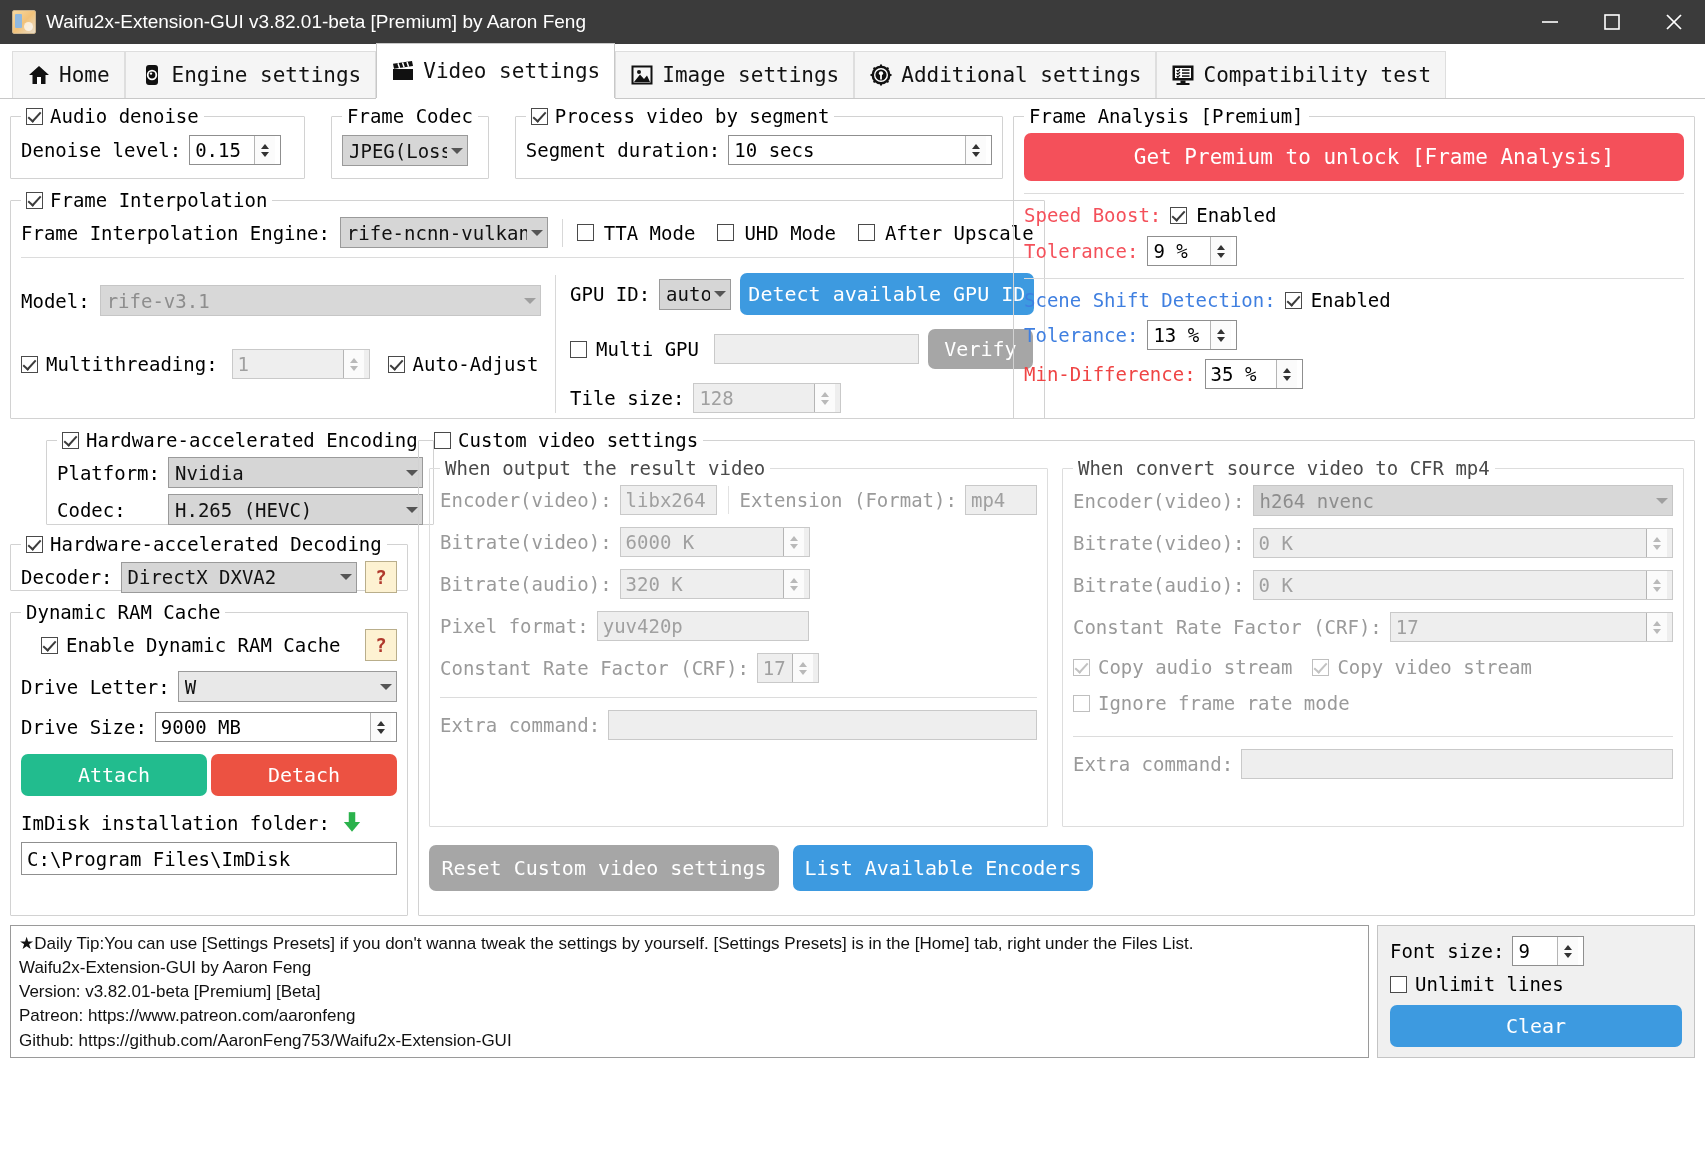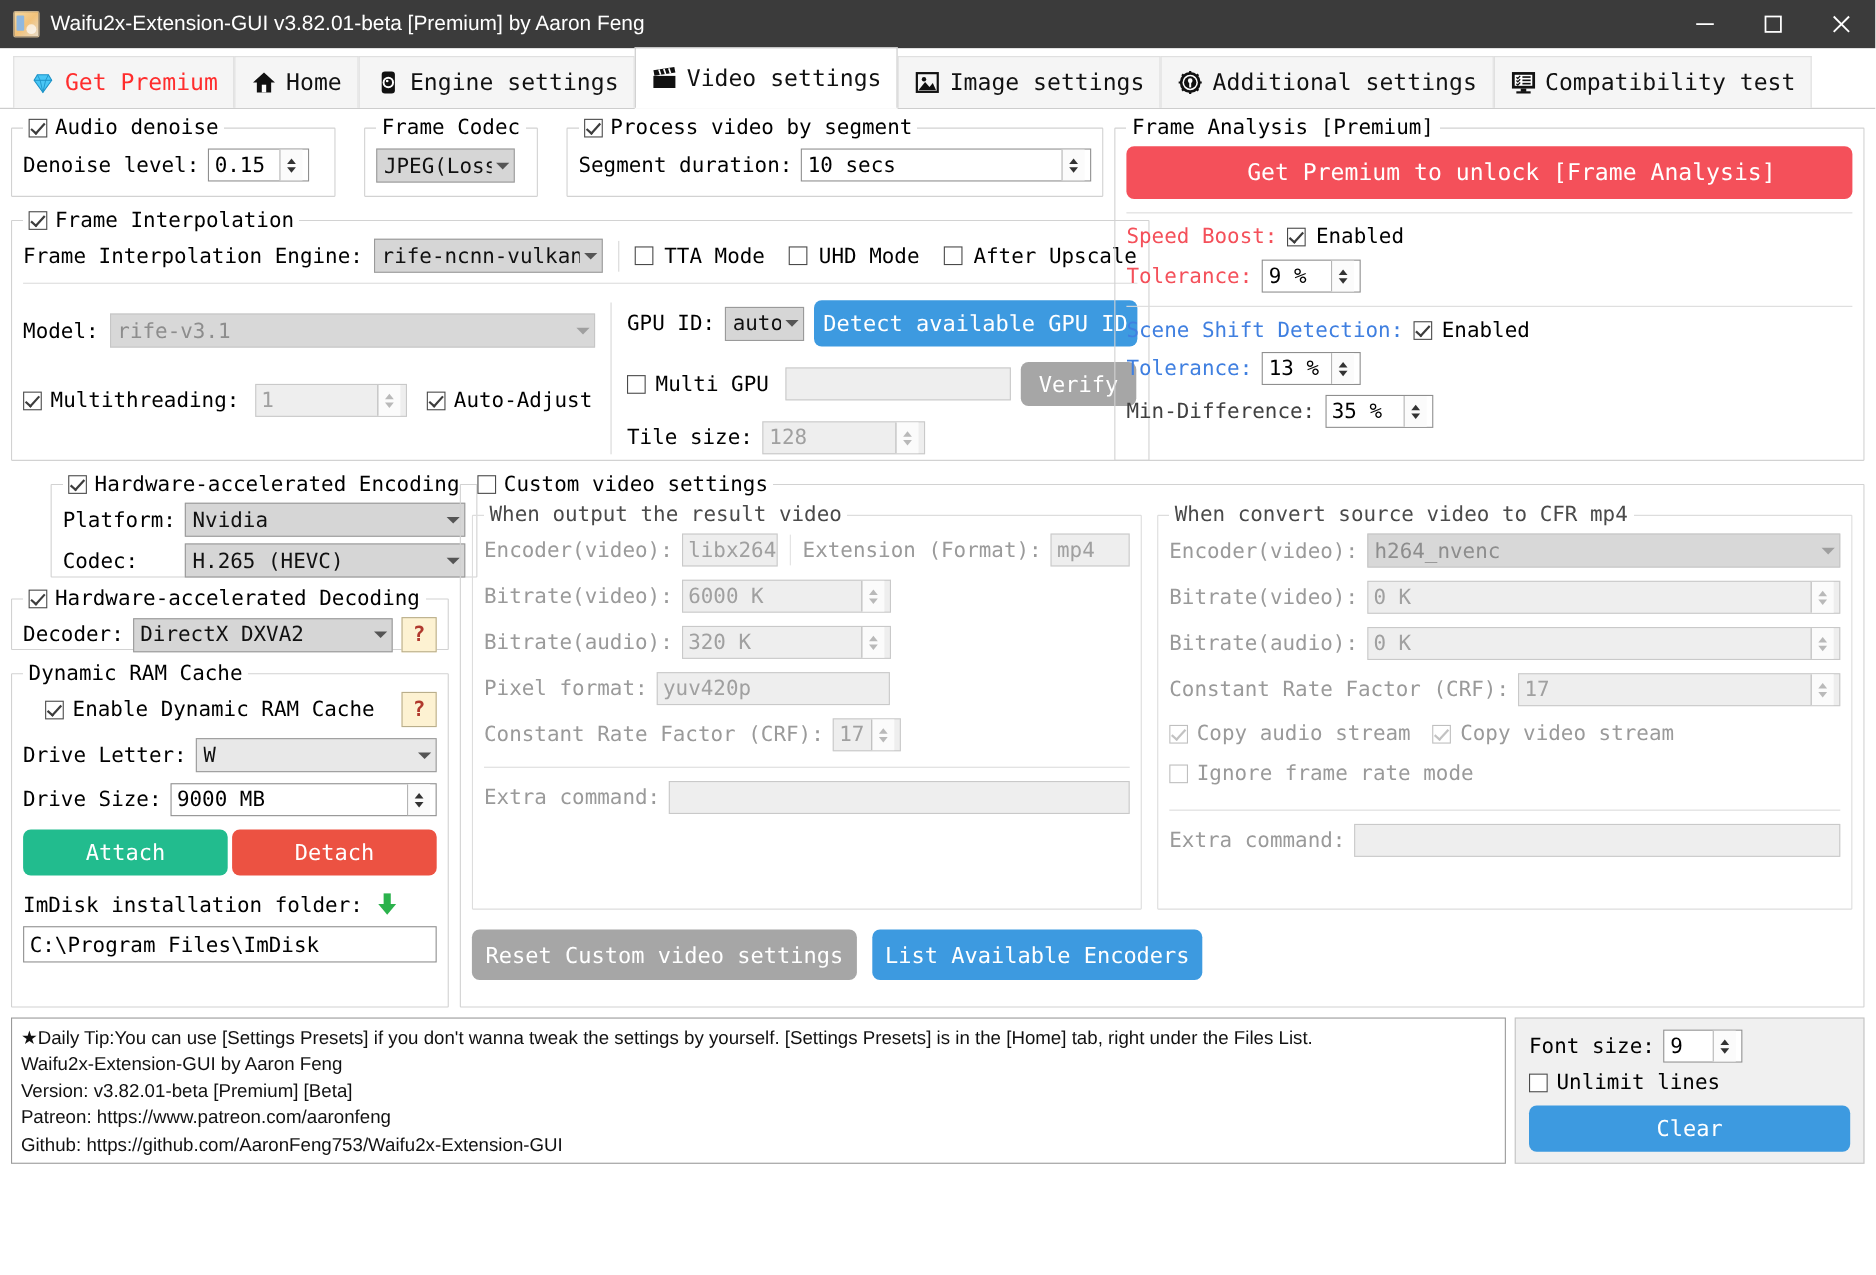--- a/index.html
+++ b/index.html
@@ -132,28 +132,20 @@
       <svg class="ico" viewBox="0 0 24 24">
           <line x1="5" y1="5" x2="19" y2="19" stroke="#fff" stroke-width="1.7"></line>
           <line x1="19" y1="5" x2="5" y2="19" stroke="#fff" stroke-width="1.7"></line>
         </svg>
     </div>
   </div>
 </div>
 
 <div class="tabstrip">
 
-  <div class="tab premium">
-    <svg class="ico" viewBox="0 0 24 24">
-      <path d="M4 10 L12 21 L20 10 L17 5 L7 5 Z" fill="#49c6f5" stroke="#1d93c7" stroke-width="1"></path>
-      <path d="M4 10 H20" stroke="#1d93c7" stroke-width="0.9"></path>
-      <path d="M7 5 L9.5 10 L12 21 L14.5 10 L17 5" fill="none" stroke="#1d93c7" stroke-width="0.8"></path>
-    </svg>
-    <span class="tlabel">Get Premium</span>
-  </div>
 
   <div class="tab">
     <svg class="ico" viewBox="0 0 24 24">
       <path d="M12 3 L22 12 H18.5 V21 H5.5 V12 H2 Z" fill="#111"></path>
       <rect x="10" y="14" width="4" height="7" fill="#fff"></rect>
     </svg>
     <span class="tlabel">Home</span>
   </div>
 
   <div class="tab">
@@ -376,21 +368,21 @@
         <span class="lbl" style="color:#3f7fe0;">Tolerance:</span>
         <div class="inp" style="width:90px;">
           <span>13 %</span>
           <span class="spin">
               <i class="up"></i>
               <i class="dn"></i>
             </span>
         </div>
       </div>
       <div style="display:flex;align-items:center;gap:9px;margin-top:9px;">
-        <span class="lbl" style="color:#404040;text-align:center;">Min-Difference:</span>
+        <span class="lbl" style="color:#ef4444;text-align:center;">Min-Difference:</span>
         <div class="inp" style="width:98px;">
           <span>35 %</span>
           <span class="spin">
               <i class="up"></i>
               <i class="dn"></i>
             </span>
         </div>
       </div>
     </fieldset>
   </div>
@@ -482,21 +474,21 @@
         <span>Custom video settings</span>
       </legend>
 
       <div style="display:flex;gap:14px;align-items:flex-start;">
 
         <fieldset style="width:592px;flex:none;height:370px;border-color:#dddddd;">
           <legend class="lbl dis" style="color:#4a4a4a;">When output the result video</legend>
 
           <div style="display:flex;align-items:center;gap:8px;">
             <span class="lbl dis">Encoder(video):</span>
-            <div class="inp flat" style="width:87px;">
+            <div class="inp flat" style="width:97px;">
               <span>libx264</span>
             </div>
             <div style="width:1px;height:28px;background:#e2e2e2;margin:0 3px;"></div>
             <span class="lbl dis">Extension (Format):</span>
             <div class="inp flat" style="width:72px;">
               <span>mp4</span>
             </div>
           </div>
 
           <div style="display:flex;align-items:center;gap:8px;margin-top:12px;">

